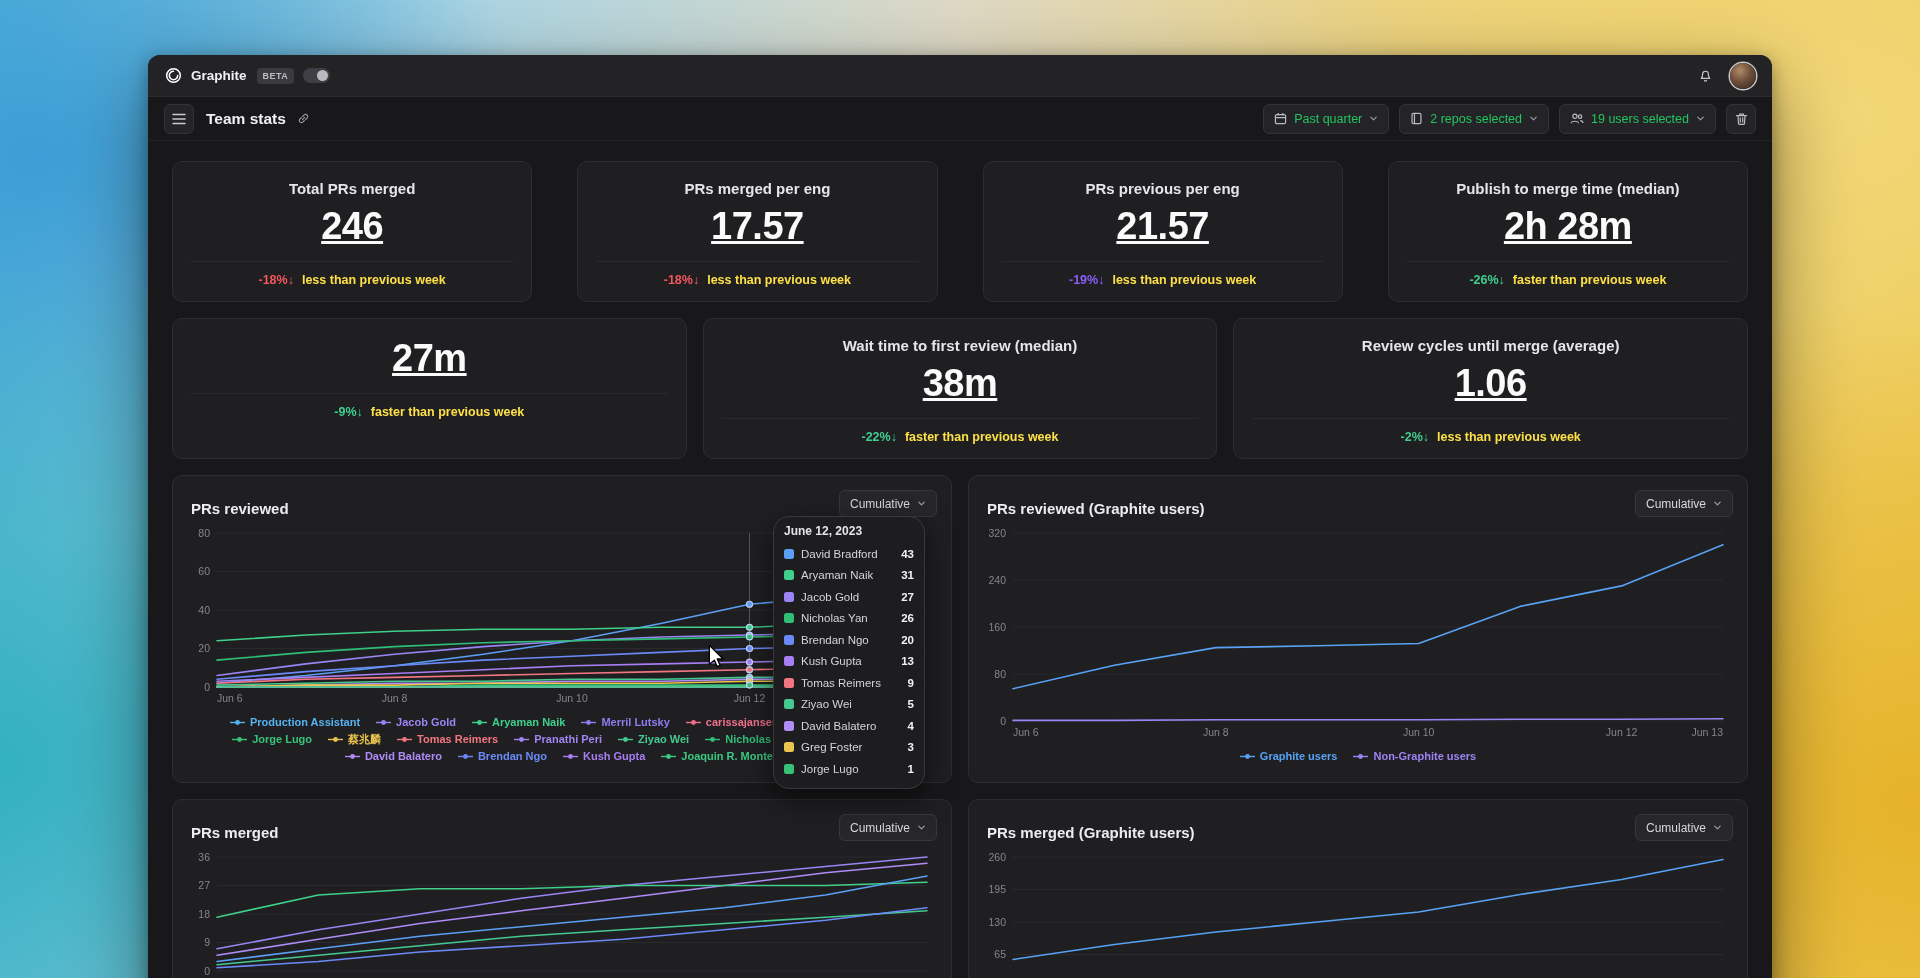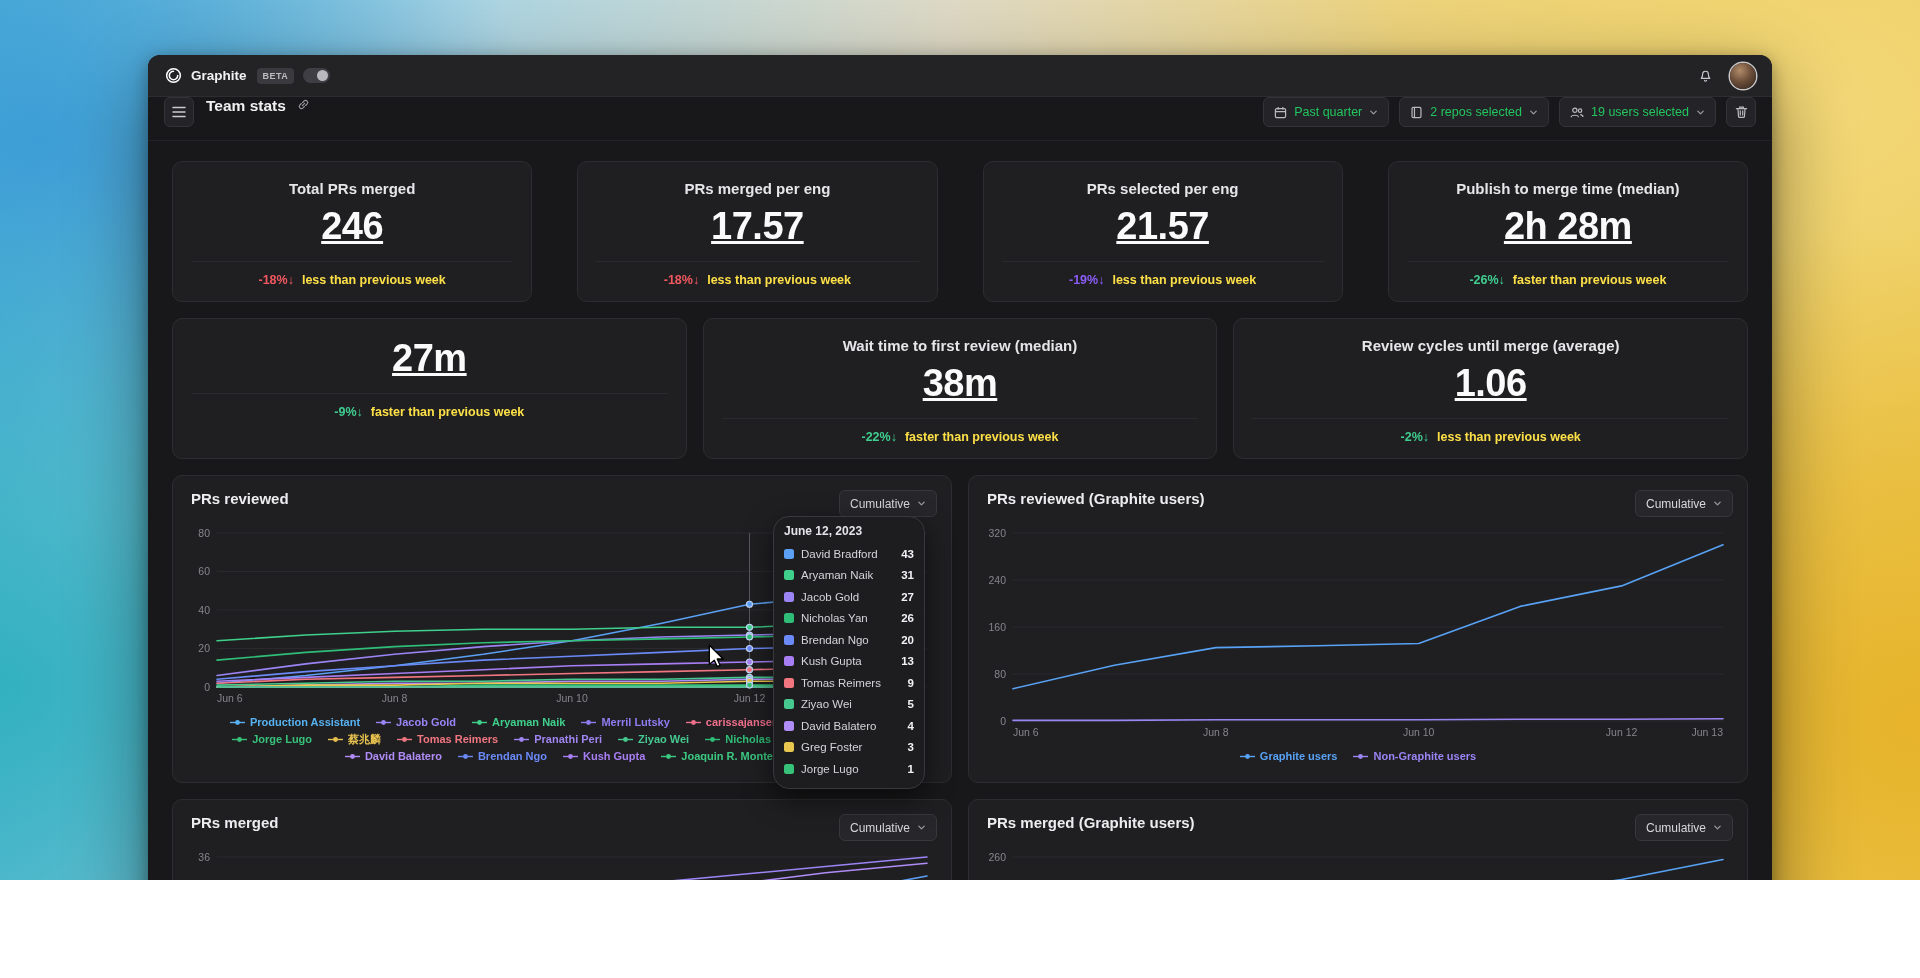--- a/index.html
+++ b/index.html
@@ -1,20 +1,20 @@
 <!DOCTYPE html>
 <html><head>
 <meta charset="utf-8">
 <style>
   * { margin:0; padding:0; box-sizing:border-box; }
   html,body { width:1920px; height:978px; overflow:hidden; }
   body { font-family:"Liberation Sans", sans-serif; }
 
   .desktop{
-    position:relative; width:1920px; height:880px; overflow:hidden;
+    position:relative; width:1920px; height:978px; overflow:hidden;
     background:
       radial-gradient(1100px 800px at 100% 82%, rgba(230,178,40,.95) 0%, rgba(230,178,40,0) 62%),
       radial-gradient(900px 700px at 96% 12%, rgba(243,216,121,.9) 0%, rgba(243,216,121,0) 55%),
       radial-gradient(1000px 850px at 0% 78%, rgba(47,176,191,.95) 0%, rgba(47,176,191,0) 60%),
       radial-gradient(900px 700px at 2% 16%, rgba(58,156,214,.95) 0%, rgba(58,156,214,0) 55%),
       linear-gradient(100deg, #59b7d7 0%, #a9d4e3 22%, #ded9c5 46%, #ecd27c 68%, #ecca52 100%);
   }
 
   .window{
     position:absolute; left:148px; top:55px; width:1624px; height:1160px;
@@ -35,21 +35,21 @@
   .toggle{ margin-left:9px; width:27px; height:15px; border-radius:8px; background:#3e3e44;
     position:relative; display:inline-block; cursor:pointer; }
   .toggle .knob{ position:absolute; right:2px; top:2px; width:11px; height:11px; border-radius:50%; background:#b9b9bf; }
   .titlebar-spacer{ flex:1; }
   .bell{ display:flex; margin-right:16px; cursor:pointer; }
   .avatar{ width:26px; height:26px; border-radius:50%; cursor:pointer;
     background:radial-gradient(circle at 38% 30%, #b08b6a 0%, #6e4f3a 45%, #2b211d 100%);
     box-shadow:0 0 0 1.5px rgba(255,255,255,.75); }
 
   
-  .subheader{ height:44px; display:flex; align-items:flex-start; padding:0 16px; border-bottom:1px solid #232327; }
+  .subheader{ height:44px; display:flex; align-items:center; padding:0 16px; border-bottom:1px solid #232327; }
   .icon-btn{ width:30px; height:30px; border-radius:6px; background:#242428; border:1px solid #333338;
     display:flex; align-items:center; justify-content:center; cursor:pointer; }
   .page-title{ color:#f0f0f2; font-size:15.5px; font-weight:700; margin-left:12px; }
   .link-icon{ display:flex; margin-left:10px; cursor:pointer; }
   .filters{ margin-left:auto; display:flex; align-items:center; gap:10px; }
   .filter-btn{ height:30px; border-radius:6px; background:#242428; border:1px solid #333338;
     display:flex; align-items:center; gap:7px; padding:0 10px; color:#22c55e; font-size:12.5px;
     font-family:inherit; cursor:pointer; white-space:nowrap; }
 
   
@@ -62,21 +62,21 @@
   .card-title{ color:#e6e6e9; font-size:15px; font-weight:700; margin-bottom:8px; }
   .card-value{ color:#fafafa; font-size:38px; font-weight:600; letter-spacing:-.5px; margin-bottom:13px;text-decoration:underline; }
   .card-divider{ height:1px; background:#2a2a2e; margin:0 2px 11px; }
   .card-change{ font-size:12.5px; }
   .card-change .pct{ font-weight:700; }
   .card-change .desc{ color:#fde047; margin-left:8px; font-weight:700; }
 
   .charts-row{ display:grid; grid-template-columns:1fr 1fr; gap:16px; }
   .chart-panel{ position:relative; background:#1f1f22; border:1px solid #2d2d31; border-radius:10px;
     padding:14px 14px 12px; height:308px; }
-  .chart-header{ display:flex; align-items:flex-start; justify-content:space-between; margin-bottom:10px; }
+  .chart-header{ display:flex; align-items:flex-end; justify-content:space-between; margin-bottom:10px; }
   .chart-title{ color:#ededf0; font-size:15px; font-weight:700; padding-left:4px; }
   .mode-btn{ height:27px; border-radius:6px; background:#27272b; border:1px solid #37373c;
     display:flex; align-items:center; gap:7px; padding:0 10px; color:#d8d8dc; font-size:12px;
     font-family:inherit; cursor:pointer; }
   .chart-box{ width:100%; }
   .cb-0{ height:180px; } .cb-1{ height:214px; } .cb-2{ height:140px; } .cb-3{ height:156px; }
   .legend{ display:flex; flex-wrap:wrap; justify-content:center; column-gap:16px; row-gap:2px;
     margin-top:8px; font-size:11px; line-height:15px; }
   .legend-item{ display:inline-flex; align-items:center; gap:5px; cursor:pointer; font-weight:600; }
 
@@ -186,21 +186,21 @@
             <div class="card-divider"></div>
             <div class="card-change"><span class="pct" style="color:#f2575f">-18%↓</span><span class="desc">less than previous week</span></div>
           </div>
           <div class="card">
             <div class="card-title">PRs merged per eng</div>
             <div class="card-value">17.57</div>
             <div class="card-divider"></div>
             <div class="card-change"><span class="pct" style="color:#f2575f">-18%↓</span><span class="desc">less than previous week</span></div>
           </div>
           <div class="card">
-            <div class="card-title">PRs selected per eng</div>
+            <div class="card-title">PRs previous per eng</div>
             <div class="card-value">21.57</div>
             <div class="card-divider"></div>
             <div class="card-change"><span class="pct" style="color:#8b5cf6">-19%↓</span><span class="desc">less than previous week</span></div>
           </div>
           <div class="card">
             <div class="card-title">Publish to merge time (median)</div>
             <div class="card-value">2h 28m</div>
             <div class="card-divider"></div>
             <div class="card-change"><span class="pct" style="color:#3fce8f">-26%↓</span><span class="desc">faster than previous week</span></div>
           </div>

